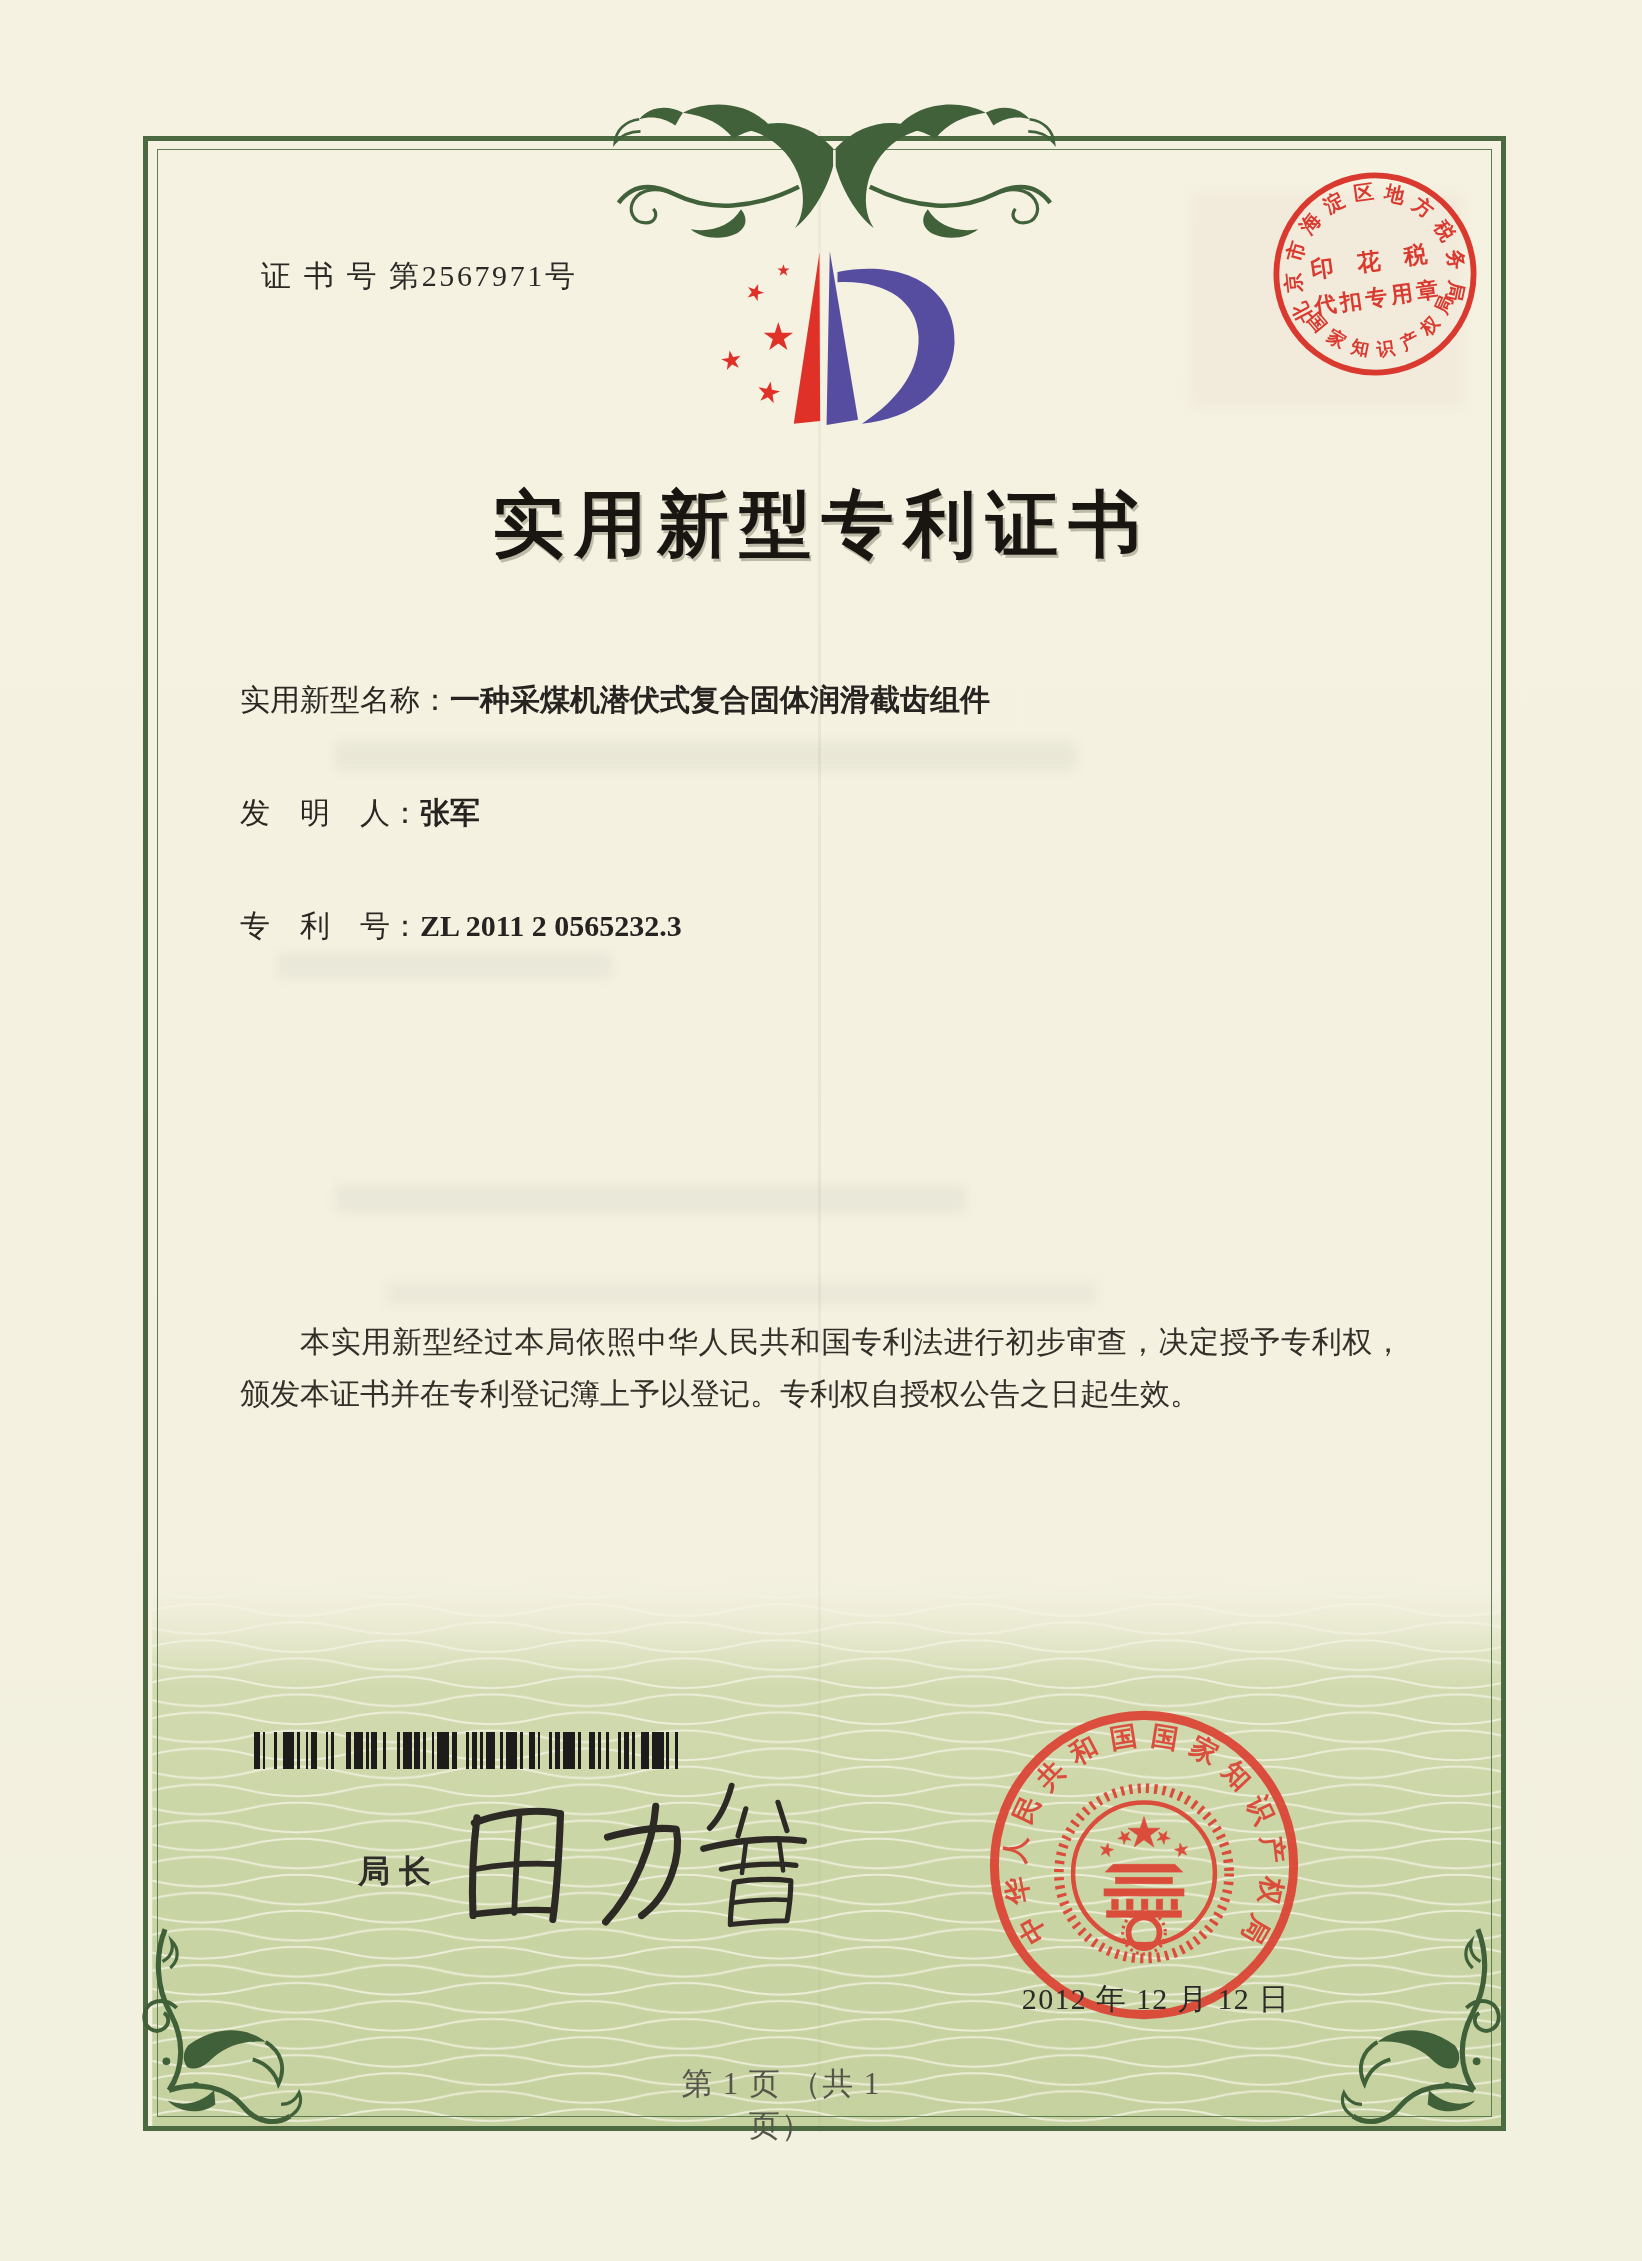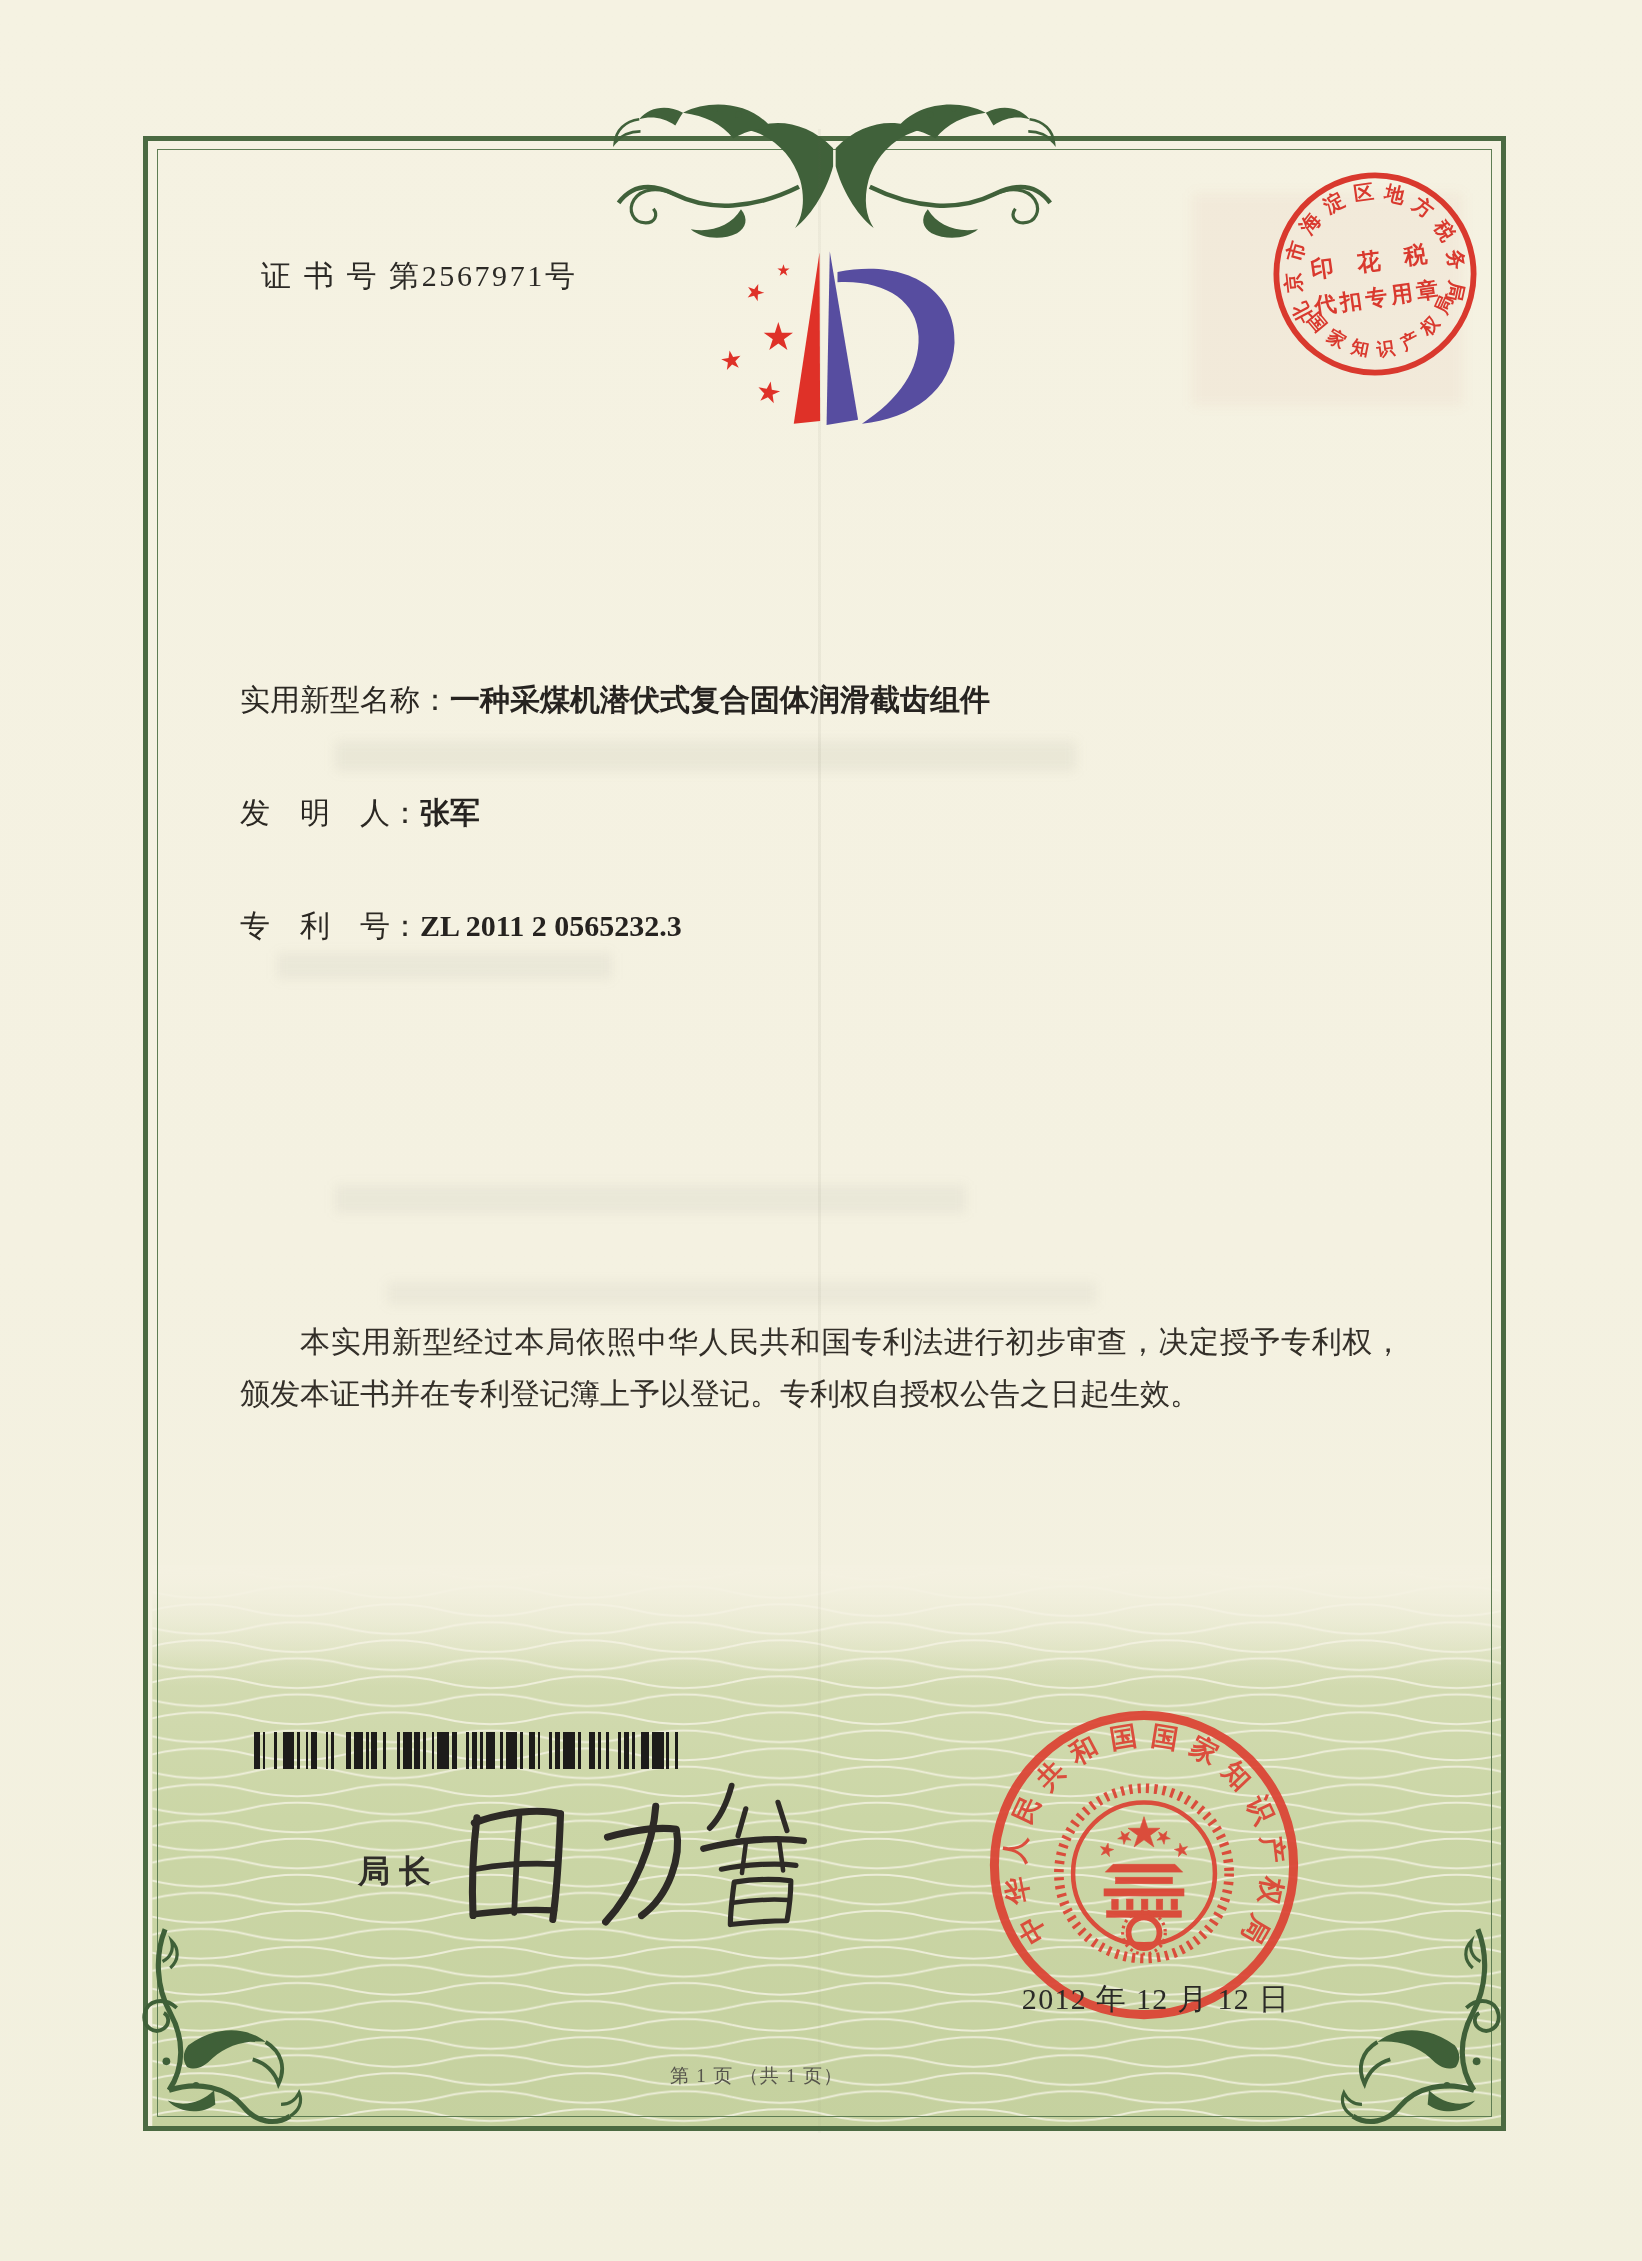--- a/index.html
+++ b/index.html
@@ -22,21 +22,21 @@
   .field-row .lbl{color:#2b2823;font-weight:500;}
   .field-row .val{color:#262320;font-weight:600;}
   #row-0{top:680px;} #row-1{top:793px;} #row-2{top:906px;} #row-3{top:1020px;} #row-4{top:1133px;} #row-5{top:1247px;}
   #notice{left:240px;top:1316px;width:1163px;font-size:30px;line-height:52px;color:#332f29;text-align:justify;font-weight:500;}
   #notice p{margin:0;text-indent:2em;}
   #barcode{left:254px;top:1732px;width:428px;height:37px;font-size:0;}
   #barcode span{display:inline-block;height:37px;background:#1d1c1a;vertical-align:top;}
   #director{left:358px;top:1850px;font-size:32px;letter-spacing:9px;color:#2f2d28;font-weight:600;}
   #signature{left:443px;top:1747px;}
   #issue-date{left:995px;top:1979px;width:322px;text-align:center;font-size:30px;letter-spacing:1.3px;color:#2a2a27;font-weight:500;}
-  #page-footer{left:670px;top:2063px;width:222px;font-size:19px;color:#55544b;letter-spacing:1.3px;}
+  #page-footer{left:670px;top:2063px;width:222px;text-align:center;font-size:31px;color:#55544b;letter-spacing:1.3px;}
   .ghost{filter:blur(5.8px);pointer-events:none;}
   #fold-line{left:818px;top:129px;width:2.6px;height:2004px;background:linear-gradient(180deg,rgba(90,90,70,.05),rgba(90,90,70,.08) 40%,rgba(90,90,70,.03));}
   .sr{position:absolute;width:0.6px;height:0.6px;overflow:hidden;clip:rect(0 0 0 0);white-space:nowrap;}
 </style>
 </head>
 <body>
 
 <div id="page">
 
   <svg id="wave-band" class="abs" width="1352" height="563" viewBox="0 0 2098 874">
@@ -134,20 +134,21 @@
           <text text-anchor="middle" dominant-baseline="middle" font-size="28" font-weight="600" transform="translate(180.0,300.0) rotate(0.0)">识</text>
           <text text-anchor="middle" dominant-baseline="middle" font-size="28" font-weight="600" transform="translate(219.7,293.2) rotate(-19.3)">产</text>
           <text text-anchor="middle" dominant-baseline="middle" font-size="28" font-weight="600" transform="translate(255.0,273.7) rotate(-38.7)">权</text>
           <text text-anchor="middle" dominant-baseline="middle" font-size="28" font-weight="600" transform="translate(281.8,243.6) rotate(-58.0)">局</text>
         </g>
       <text x="180" y="172" text-anchor="middle" font-size="36" font-weight="600" fill="#d9392e" letter-spacing="14">印 花 税</text>
       <text x="180" y="228" text-anchor="middle" font-size="34" font-weight="600" fill="#d9392e" letter-spacing="6">代扣专用章</text>
     </g>
   </svg>
 
+  <div id="title" class="abs">实用新型专利证书</div>
 
   <div id="row-1" class="abs field-row"><span class="lbl">发　明　人：</span><span class="val">张军</span></div>
   <div id="row-0" class="abs field-row"><span class="lbl">实用新型名称：</span><span class="val">一种采煤机潜伏式复合固体润滑截齿组件</span></div>
   <div id="row-2" class="abs field-row"><span class="lbl">专　利　号：</span><span class="val">ZL 2011 2 0565232.3</span></div>
 
   <div id="notice" class="abs">
     <p>本实用新型经过本局依照中华人民共和国专利法进行初步审查，决定授予专利权，颁发本证书并在专利登记簿上予以登记。专利权自授权公告之日起生效。</p>
   </div>
 
   <div id="barcode" class="abs"><span style="width: 5.7px;"></span><span style="width: 2.9px; background: transparent;"></span><span style="width: 2.9px;"></span><span style="width: 8.6px; background: transparent;"></span><span style="width: 2.9px;"></span><span style="width: 5.7px; background: transparent;"></span><span style="width: 11.4px;"></span><span style="width: 2.9px; background: transparent;"></span><span style="width: 2.9px;"></span><span style="width: 5.7px; background: transparent;"></span><span style="width: 2.9px;"></span><span style="width: 2.9px; background: transparent;"></span><span style="width: 5.7px;"></span><span style="width: 8.6px; background: transparent;"></span><span style="width: 2.9px;"></span><span style="width: 2.9px; background: transparent;"></span><span style="width: 2.9px;"></span><span style="width: 11.4px; background: transparent;"></span><span style="width: 5.7px;"></span><span style="width: 2.9px; background: transparent;"></span><span style="width: 8.6px;"></span><span style="width: 2.9px; background: transparent;"></span><span style="width: 2.9px;"></span><span style="width: 2.9px; background: transparent;"></span><span style="width: 5.7px;"></span><span style="width: 5.7px; background: transparent;"></span><span style="width: 2.9px;"></span><span style="width: 11.4px; background: transparent;"></span><span style="width: 2.9px;"></span><span style="width: 2.9px; background: transparent;"></span><span style="width: 8.6px;"></span><span style="width: 2.9px; background: transparent;"></span><span style="width: 5.7px;"></span><span style="width: 2.9px; background: transparent;"></span><span style="width: 2.9px;"></span><span style="width: 5.7px; background: transparent;"></span><span style="width: 2.9px;"></span><span style="width: 2.9px; background: transparent;"></span><span style="width: 11.4px;"></span><span style="width: 2.9px; background: transparent;"></span><span style="width: 5.7px;"></span><span style="width: 8.6px; background: transparent;"></span><span style="width: 2.9px;"></span><span style="width: 2.9px; background: transparent;"></span><span style="width: 5.7px;"></span><span style="width: 2.9px; background: transparent;"></span><span style="width: 2.9px;"></span><span style="width: 2.9px; background: transparent;"></span><span style="width: 8.6px;"></span><span style="width: 5.7px; background: transparent;"></span><span style="width: 2.9px;"></span><span style="width: 2.9px; background: transparent;"></span><span style="width: 11.4px;"></span><span style="width: 2.9px; background: transparent;"></span><span style="width: 2.9px;"></span><span style="width: 5.7px; background: transparent;"></span><span style="width: 5.7px;"></span><span style="width: 2.9px; background: transparent;"></span><span style="width: 2.9px;"></span><span style="width: 8.6px; background: transparent;"></span><span style="width: 2.9px;"></span><span style="width: 2.9px; background: transparent;"></span><span style="width: 5.7px;"></span><span style="width: 2.9px; background: transparent;"></span><span style="width: 11.4px;"></span><span style="width: 2.9px; background: transparent;"></span><span style="width: 2.9px;"></span><span style="width: 8.6px; background: transparent;"></span><span style="width: 5.7px;"></span><span style="width: 2.9px; background: transparent;"></span><span style="width: 2.9px;"></span><span style="width: 5.7px; background: transparent;"></span><span style="width: 2.9px;"></span><span style="width: 8.6px; background: transparent;"></span><span style="width: 2.9px;"></span><span style="width: 2.9px; background: transparent;"></span><span style="width: 5.7px;"></span><span style="width: 2.9px; background: transparent;"></span><span style="width: 2.9px;"></span><span style="width: 5.7px; background: transparent;"></span><span style="width: 8.6px;"></span><span style="width: 2.9px; background: transparent;"></span><span style="width: 11.4px;"></span><span style="width: 2.9px; background: transparent;"></span><span style="width: 2.9px;"></span><span style="width: 5.7px; background: transparent;"></span><span style="width: 2.9px;"></span><span style="width: 5.7px; background: transparent;"></span></div>

